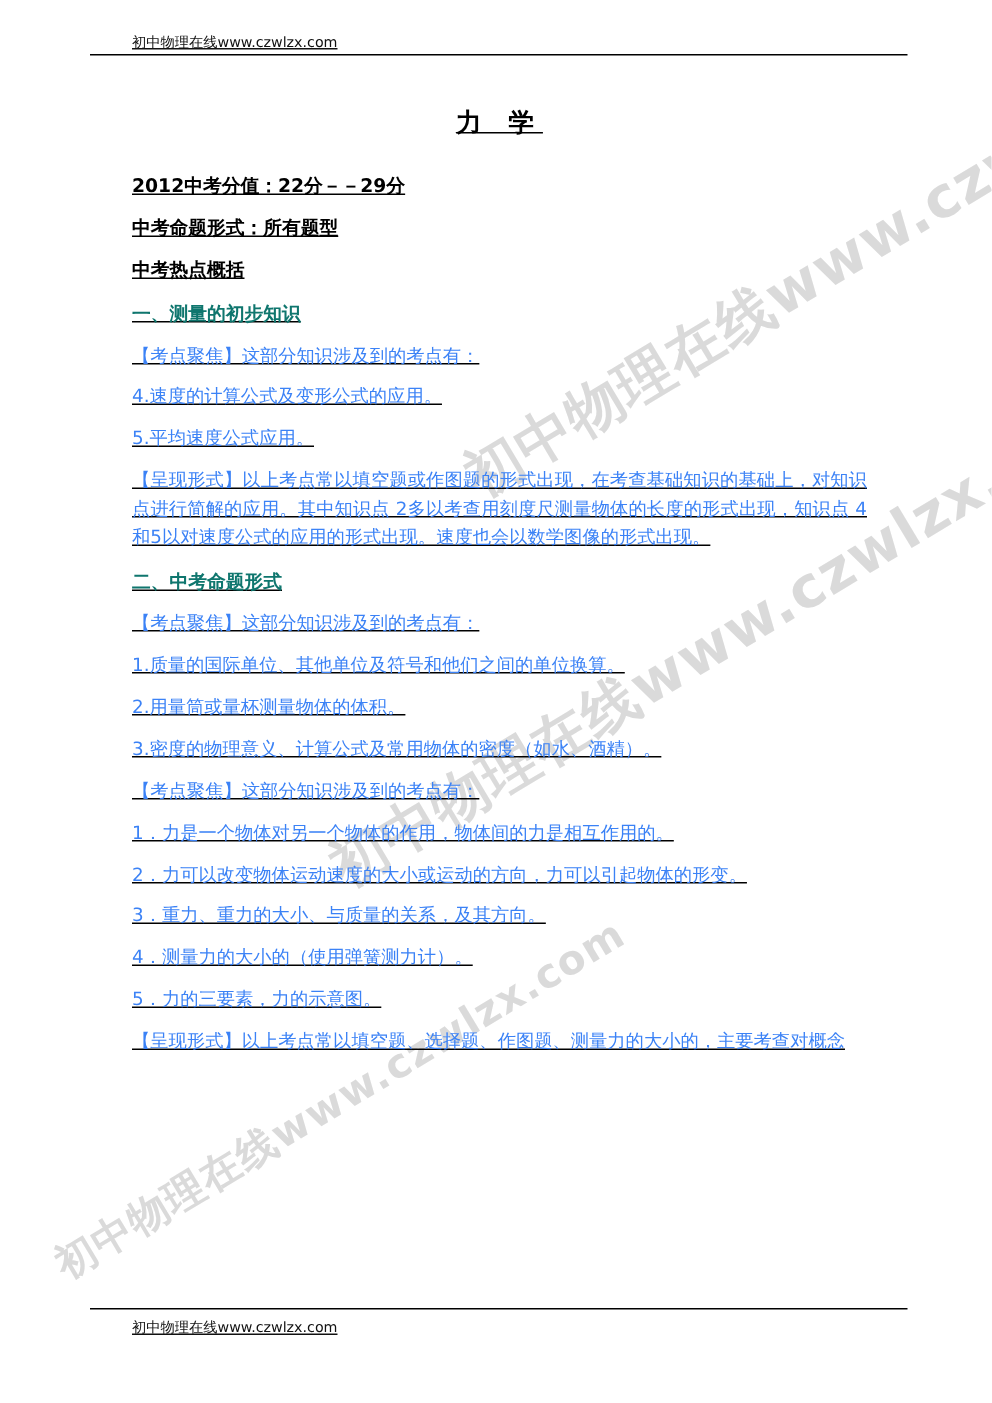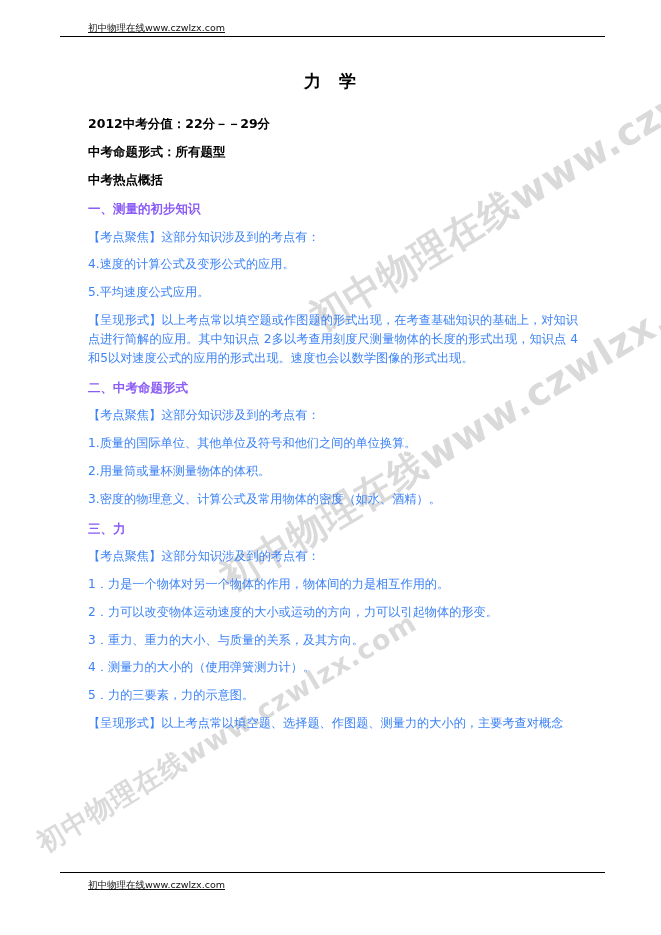--- a/index.html
+++ b/index.html
@@ -55,40 +55,41 @@
     left: 60px;
     width: 545px;
     height: 1px;
     background: #000;
   }
   .content {
     position: absolute;
     top: 70px;
     left: 88px;
     width: 490px;
+    text-decoration: underline;
   }
   .doc-title {
     font-size: 17px;
     font-weight: bold;
     text-align: center;
     letter-spacing: 6px;
     margin: 0 0 22px 0;
     color: #000;
   }
   .meta-line {
     font-size: 12.5px;
     font-weight: bold;
     color: #000;
     margin: 0 0 10px 0;
     line-height: 1.45;
   }
   .section-head {
     font-size: 12.5px;
     font-weight: bold;
-    color: #8b5cf6;
+    color: #0f766e;
     margin: 11px 0 9px 0;
     line-height: 1.45;
   }
   .para {
     font-size: 12.2px;
     color: #3b82f6;
     margin: 0 0 9px 0;
     line-height: 1.55;
     text-align: justify;
   }
@@ -150,21 +151,20 @@
     <p class="para">4.速度的计算公式及变形公式的应用。</p>
     <p class="para">5.平均速度公式应用。</p>
     <p class="para">【呈现形式】以上考点常以填空题或作图题的形式出现，在考查基础知识的基础上，对知识点进行简解的应用。其中知识点 2多以考查用刻度尺测量物体的长度的形式出现，知识点 4和5以对速度公式的应用的形式出现。速度也会以数学图像的形式出现。</p>
 
     <h2 class="section-head">二、中考命题形式</h2>
     <p class="para">【考点聚焦】这部分知识涉及到的考点有：</p>
     <p class="para">1.质量的国际单位、其他单位及符号和他们之间的单位换算。</p>
     <p class="para">2.用量筒或量杯测量物体的体积。</p>
     <p class="para">3.密度的物理意义、计算公式及常用物体的密度（如水、酒精）。</p>
 
-    <h2 class="section-head">三、力</h2>
     <p class="para">【考点聚焦】这部分知识涉及到的考点有：</p>
     <p class="para">1．力是一个物体对另一个物体的作用，物体间的力是相互作用的。</p>
     <p class="para">2．力可以改变物体运动速度的大小或运动的方向，力可以引起物体的形变。</p>
     <p class="para">3．重力、重力的大小、与质量的关系，及其方向。</p>
     <p class="para">4．测量力的大小的（使用弹簧测力计）。</p>
     <p class="para">5．力的三要素，力的示意图。</p>
     <p class="para">【呈现形式】以上考点常以填空题、选择题、作图题、测量力的大小的，主要考查对概念</p>
 
   </div>
 

